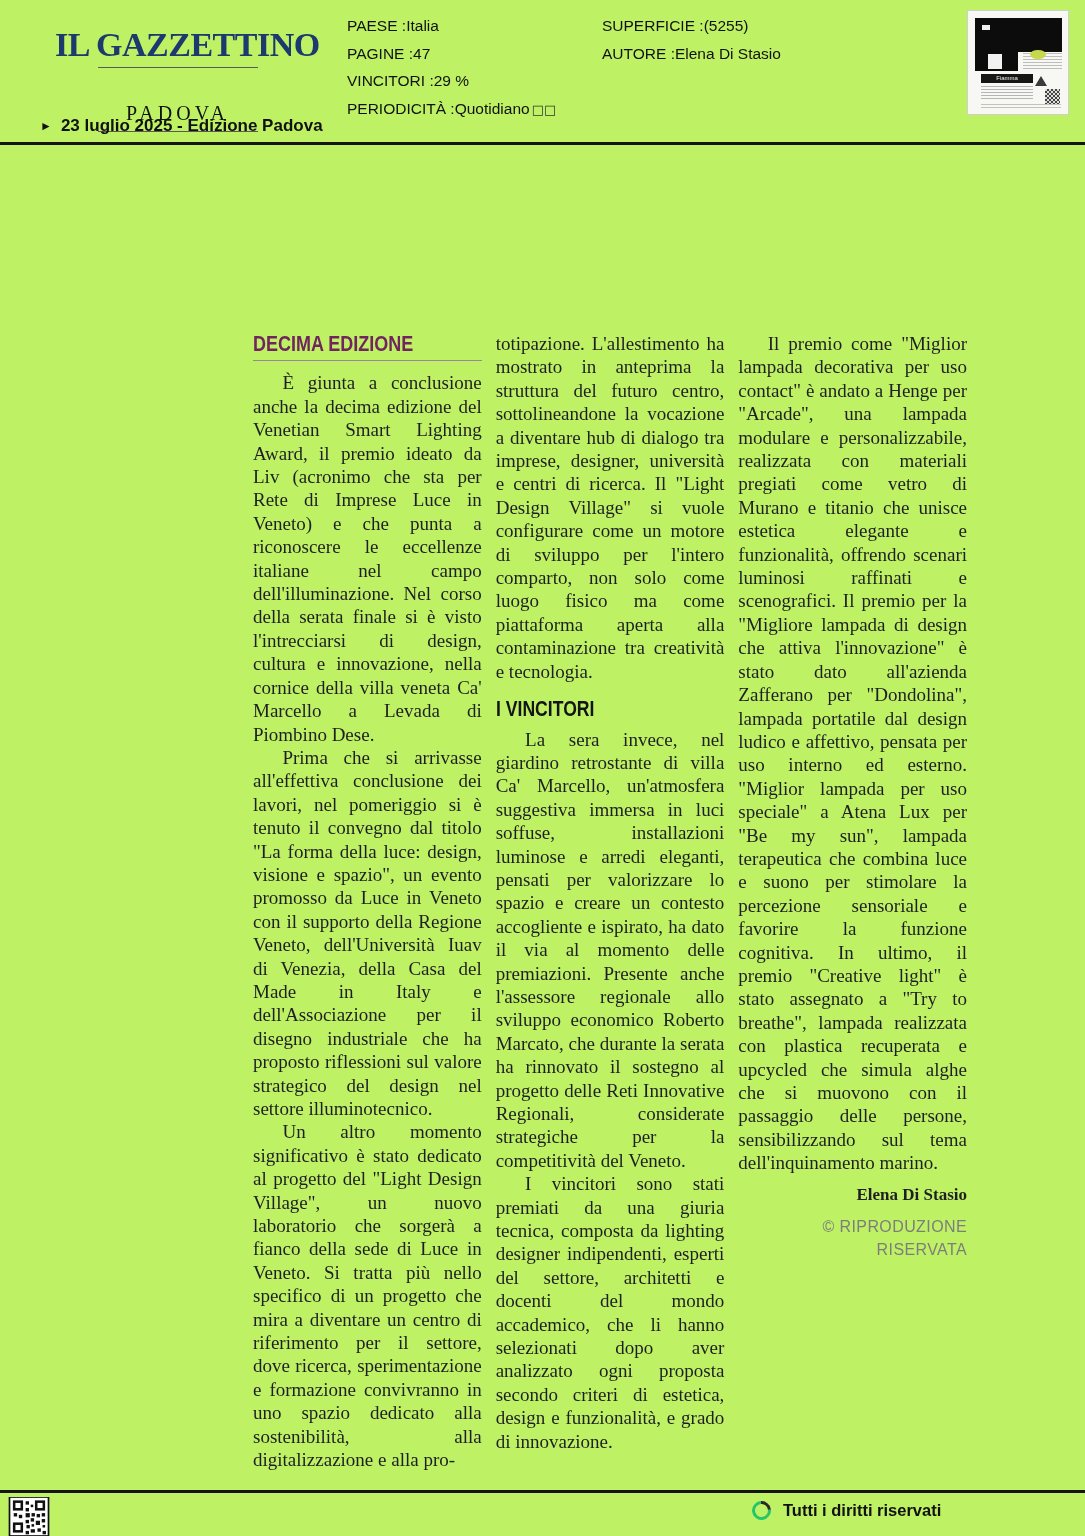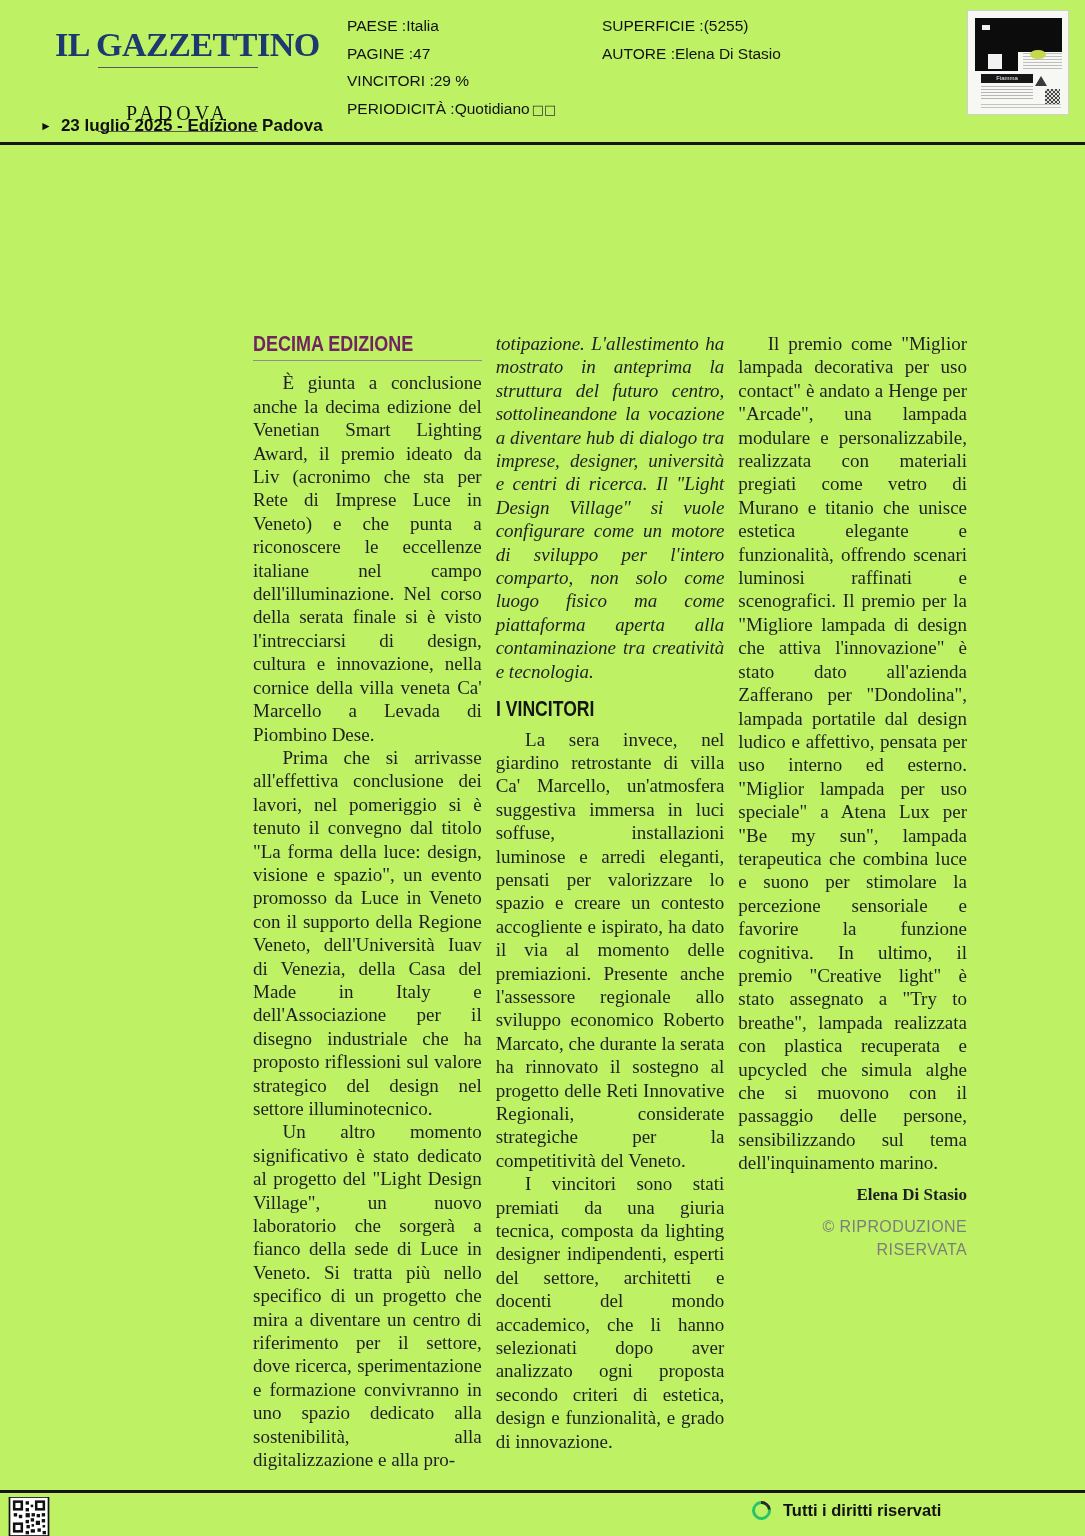--- a/index.html
+++ b/index.html
@@ -44,21 +44,21 @@
   .t-lines-bb{left:13%;top:90%;width:80%;height:6%;
             background:repeating-linear-gradient(#c2c2c2 0 1px,transparent 1px 3px);}
   
   .headline{position:absolute;left:205px;top:183px;width:870px;}
   .headline span{display:block;font-size:57px;line-height:61px;font-weight:bold;color:#17171c;
                  transform:scaleX(0.83);transform-origin:left;letter-spacing:-1px;white-space:nowrap;}
   .cols{position:absolute;left:205px;top:332px;width:714px;display:flex;gap:14px;margin-left:48px;}
   .col{flex:1 1 0;font-size:19px;line-height:23.4px;text-align:justify;color:#1f1f23;
        hyphens:auto;-webkit-hyphens:auto;}
   .para{margin:0;text-indent:1.55em;}
-  .para.noindent{text-indent:0;font-style:italic;}
+  .para.noindent{text-indent:0;}
   .kicker{font-family:"Liberation Sans",sans-serif;font-weight:bold;font-size:22.5px;
           color:var(--kicker,#71245f);transform:scaleX(0.8);transform-origin:left;
           white-space:nowrap;letter-spacing:0;}
   .kicker-rule{border-top:1.5px solid #9b86a0;margin:5px 0 10px 0;}
   .subhead{font-family:"Liberation Sans",sans-serif;font-weight:bold;font-size:22px;color:#141414;
            transform:scaleX(0.8);transform-origin:left;white-space:nowrap;margin:14px 0 7px 0;}
   .byline{font-weight:bold;font-size:17px;text-align:right;margin-top:8px;text-indent:0;}
   .copyright{font-family:"Liberation Sans",sans-serif;font-size:16px;color:#7d7d7d;
              text-align:right;margin-top:9px;letter-spacing:0.4px;}
   

